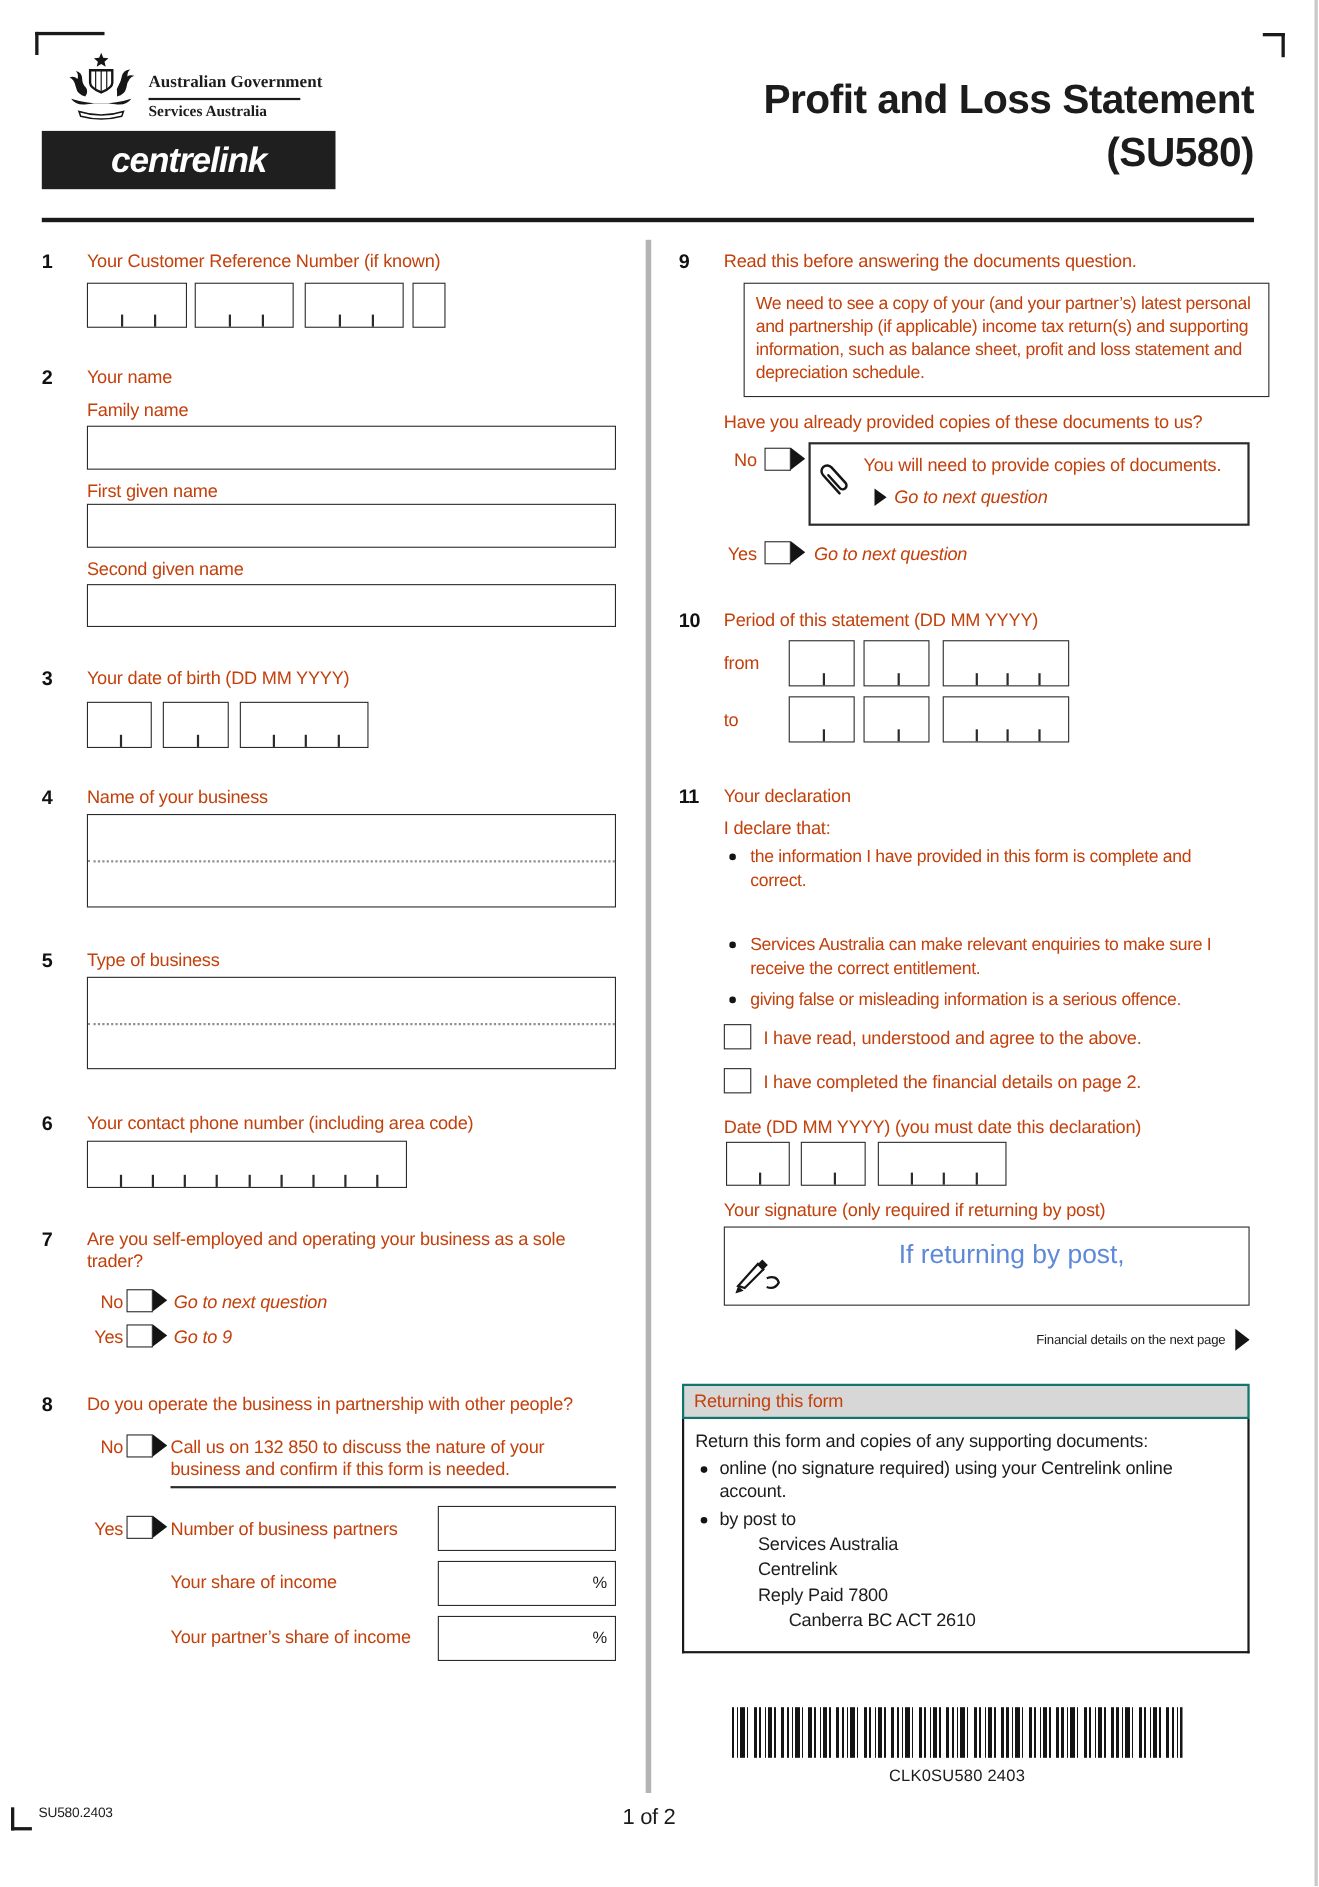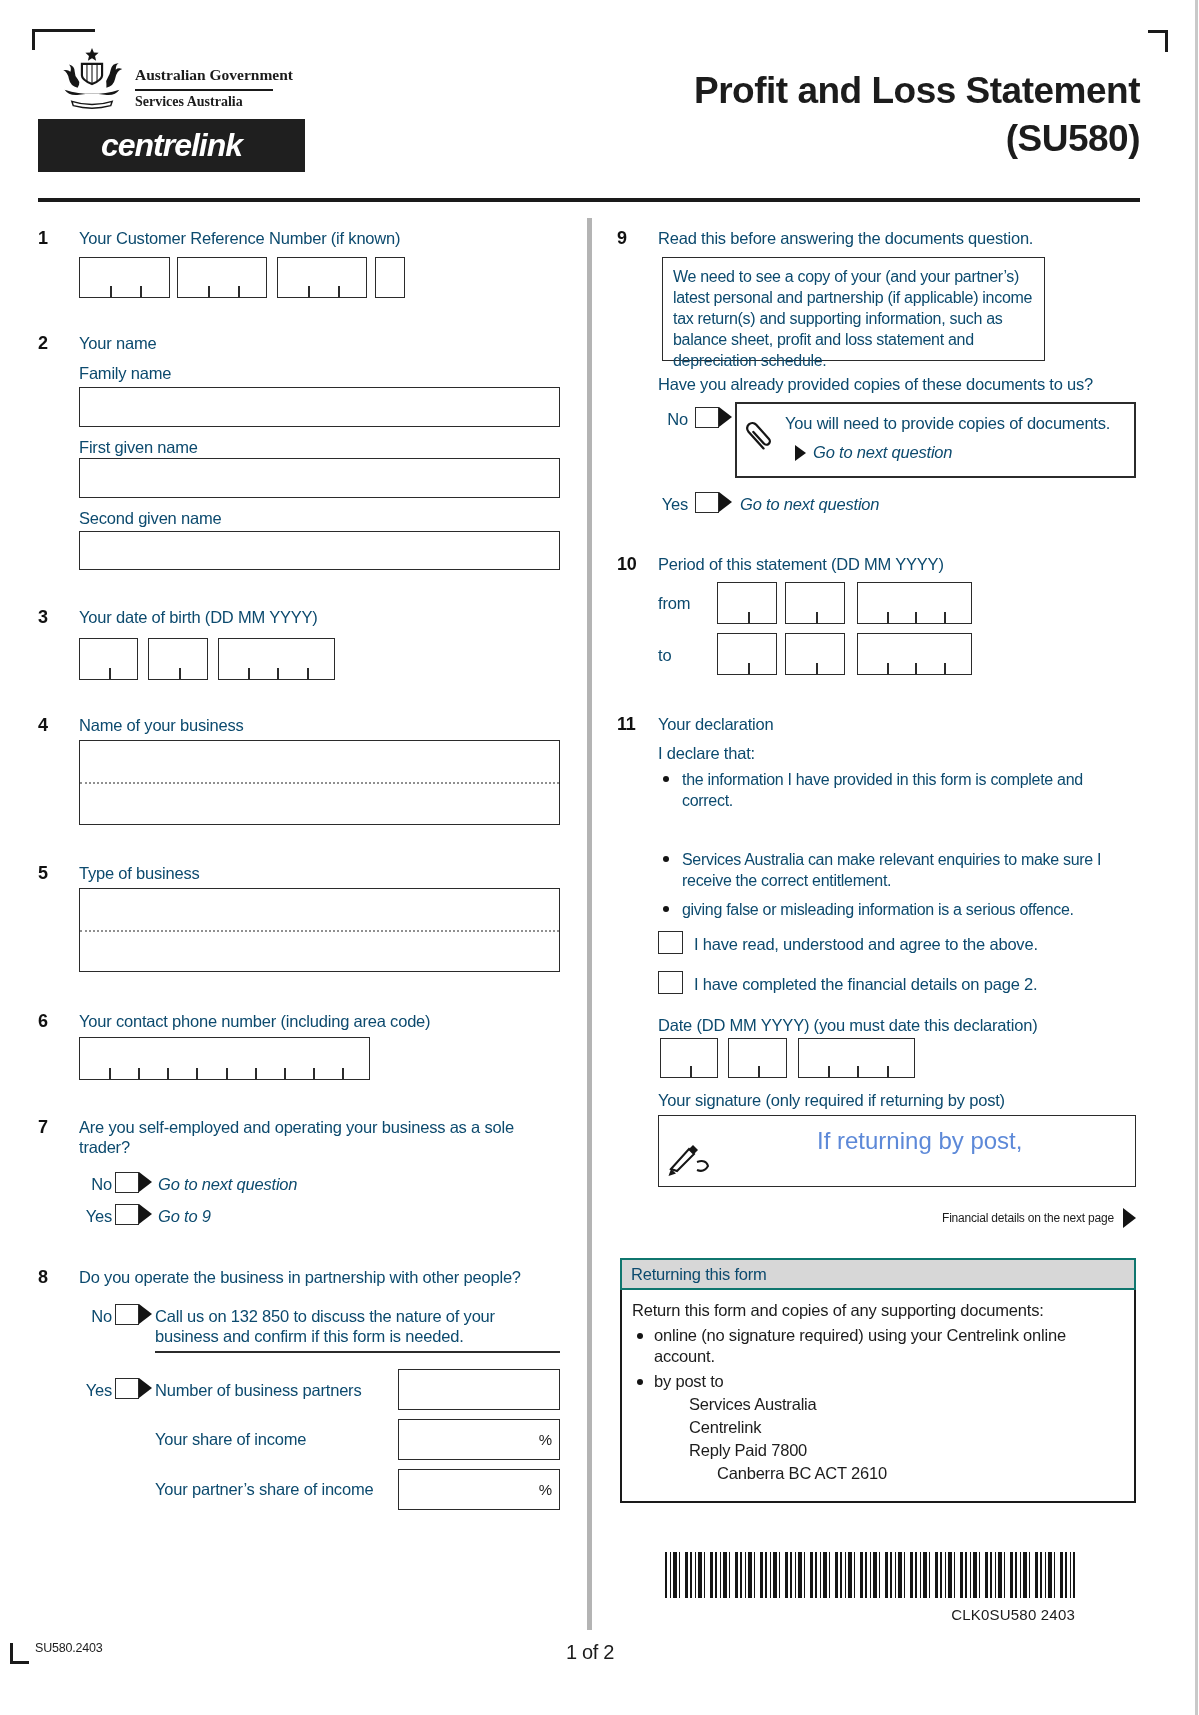--- a/index.html
+++ b/index.html
@@ -1,19 +1,19 @@
 <!DOCTYPE html>
 <html><head>
 <meta charset="utf-8">
 <style>
   html,body{margin:0;padding:0;background:#fff;}
   .page{position:relative;width:1199px;height:1715px;background:#ffffff;overflow:hidden;
         font-family:"Liberation Sans","DejaVu Sans",sans-serif;color:#1c1c1c;}
   .abs{position:absolute;}
-  .t{position:absolute;font-size:16.5px;line-height:20px;letter-spacing:-0.2px;color:#0c4a6e;}
+  .t{position:absolute;font-size:16.5px;line-height:20px;letter-spacing:-0.2px;color:#c2410c;}
   .sm{font-size:16px;letter-spacing:-0.3px;line-height:21px;}
   .b{font-weight:normal;}
   .i{font-style:italic;}
   .qn{position:absolute;font-weight:bold;font-size:18px;color:#111;letter-spacing:-0.3px;}
   .box{position:absolute;border:1.6px solid #2b2b2b;background:#fff;box-sizing:border-box;}
   .tick{position:absolute;bottom:0;width:1.6px;height:11px;background:#2b2b2b;}
   .cb{position:absolute;width:24px;height:21px;border:1.6px solid #2b2b2b;background:#fff;box-sizing:border-box;}
   .cbarrow{position:absolute;width:0;height:0;border-top:10px solid transparent;border-bottom:10px solid transparent;border-left:13px solid #141414;}
   .chk{position:absolute;width:25px;height:23px;border:1.6px solid #2b2b2b;background:#fff;box-sizing:border-box;}
   .dot{position:absolute;width:6px;height:6px;border-radius:50%;background:#141414;}
@@ -149,21 +149,21 @@
   <div class="box" style="left:398px;top:1419px;width:162px;height:41px">
     <span class="abs" style="right:7px;top:11px;font-size:15px">%</span>
   </div>
   <div class="t" style="left:155px;top:1479px;width:250px">Your partner’s share of income</div>
   <div class="box" style="left:398px;top:1469px;width:162px;height:41px">
     <span class="abs" style="right:7px;top:11px;font-size:15px">%</span>
   </div>
 
   <div class="qn" style="left:617px;top:228px">9</div>
   <div class="t" style="left:658px;top:228px;width:480px"><span class="b">Read</span><span> this before answering the documents question.</span></div>
-  <div class="box t sm" style="left:662px;top:257px;width:383px;height:104px;padding:8px 10px">We need to see a copy of your (and your partner’s) latest personal and partnership (if applicable) income tax return(s) and supporting information, such as balance sheet, profit and loss statement and depreciation schedule.</div>
+  <div class="box t sm" style="left:676px;top:257px;width:478px;height:104px;padding:8px 10px">We need to see a copy of your (and your partner’s) latest personal and partnership (if applicable) income tax return(s) and supporting information, such as balance sheet, profit and loss statement and depreciation schedule.</div>
   <div class="t" style="left:658px;top:374px;width:480px">Have you already provided copies of these documents to us?</div>
   <div class="t rt" style="left:650px;top:409px;width:38px">No</div>
   <div class="cb" style="left:695px;top:407px"></div>
   <div class="cbarrow" style="left:719px;top:407px"></div>
   <div class="box" style="left:735px;top:402px;width:401px;height:76px;border-width:2px">
     <div class="abs" style="left:10px;top:12px;transform:rotate(-42deg)">
       <svg width="26" height="40" viewBox="0 0 30 44">
           <path d="M10 36 V10 a6 6 0 0 1 12 0 v22 a4 4 0 0 1 -8 0 V14" fill="none" stroke="#161616" stroke-width="2.6" stroke-linecap="round"></path>
         </svg>
     </div>
@@ -257,18 +257,18 @@
       <span class="dot" style="position:static;margin:8px 11px 0 5px;flex:0 0 6px"></span>
       <span>by post to</span>
     </div>
     <div style="margin-left:57px;margin-top:2px">Services Australia</div>
     <div style="margin-left:57px;margin-top:2px">Centrelink</div>
     <div style="margin-left:57px;margin-top:2px">Reply Paid 7800</div>
     <div style="margin-left:85px;margin-top:2px">Canberra BC ACT 2610</div>
   </div>
 
   <div class="barcode" style="left:665px;top:1552px;width:410px;height:46px"></div>
-  <div class="abs" style="left:665px;top:1606px;width:410px;text-align:right;font-size:15px;letter-spacing:0.2px">CLK0SU580 2403</div>
+  <div class="abs" style="left:665px;top:1606px;width:410px;text-align:center;font-size:15px;letter-spacing:0.2px">CLK0SU580 2403</div>
 
   <div class="abs" style="left:35px;top:1641px;font-size:12.5px;letter-spacing:-0.2px">SU580.2403</div>
   <div class="abs b" style="left:530px;top:1641px;width:120px;text-align:center;font-size:20px;letter-spacing:-0.3px">1 of 2</div>
 
 </div>
 
 </body></html>

